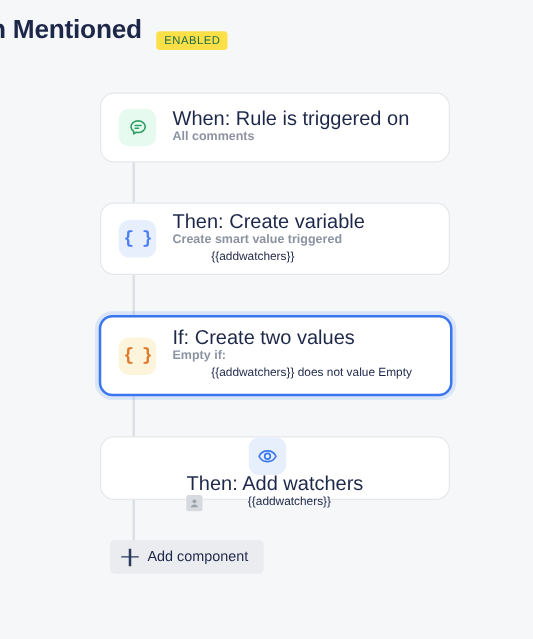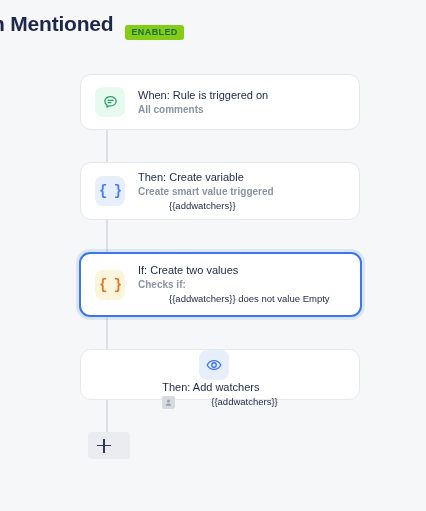--- a/index.html
+++ b/index.html
@@ -28,24 +28,24 @@
   .page-title {
     font-size: 21px;
     font-weight: bold;
     color: #1d2749;
     letter-spacing: -0.2px;
     margin-left: -8px;
     white-space: nowrap;
   }
   .status-badge {
     margin-left: 12px;
-    background: #84cc16;
+    background: #fde047;
     color: #1a6b45;
     font-size: 9px;
-    font-weight: bold;
+    font-weight: normal;
     letter-spacing: 0.4px;
     padding: 3px 6px 3px 6px;
     border-radius: 3px;
     line-height: 1;
     margin-top: 16px;
   }
 
   
   .flow {
     position: absolute;
@@ -99,21 +99,21 @@
     font-family: "Liberation Mono", monospace;
     font-size: 14px;
     font-weight: bold;
     letter-spacing: -1px;
   }
   .brace-blue   { color: #4a7cf5; }
   .brace-orange { color: #e07628; }
 
   .card-body { flex: 1 1 auto; min-width: 0; }
   .card-title {
-    font-size: 11px;
+    font-size: 16px;
     color: #1d2749;
     line-height: 15px;
     white-space: nowrap;
   }
   .card-sub {
     font-size: 10px;
     color: #8b93a3;
     line-height: 14px;
     white-space: nowrap;
     font-weight: bold;
@@ -214,21 +214,21 @@
       <div class="card-value">{{addwatchers}}</div>
     </div>
   </div>
 
   <div class="card selected" style="top:204px;height:65px;">
     <div class="card-icon icon-cream">
       <span class="brace brace-orange">{&nbsp;}</span>
     </div>
     <div class="card-body">
       <div class="card-title">If: Create two values</div>
-      <div class="card-sub">Checks if:</div>
+      <div class="card-sub">Empty if:</div>
       <div class="card-value">{{addwatchers}} does not value Empty</div>
     </div>
   </div>
 
   <div class="card" style="top:301px;height:51px;flex-direction:column;">
     <div class="card-icon icon-blue">
       <svg width="18" height="18" viewBox="0 0 20 20" fill="none">
         <path d="M10 5.2c-3.4 0-6.2 2-7.5 4.8 1.3 2.8 4.1 4.8 7.5 4.8s6.2-2 7.5-4.8C16.2 7.2 13.4 5.2 10 5.2z" stroke="#3a76f0" stroke-width="1.5" stroke-linejoin="round"></path>
         <circle cx="10" cy="10" r="2.5" stroke="#3a76f0" stroke-width="1.5"></circle>
       </svg>
@@ -242,15 +242,16 @@
             <path d="M2.2 10.4c.5-1.9 1.9-3 3.8-3s3.3 1.1 3.8 3" fill="#9aa0ab"></path>
           </svg>
         </span>
         <span class="card-value">{{addwatchers}}</span>
       </div>
     </div>
   </div>
 
   <button class="add-component" style="top:384px;">
     <span class="plus-icon"></span>
+    <span class="add-label">Add component</span>
   </button>
 
 </div>
 
 </body></html>

